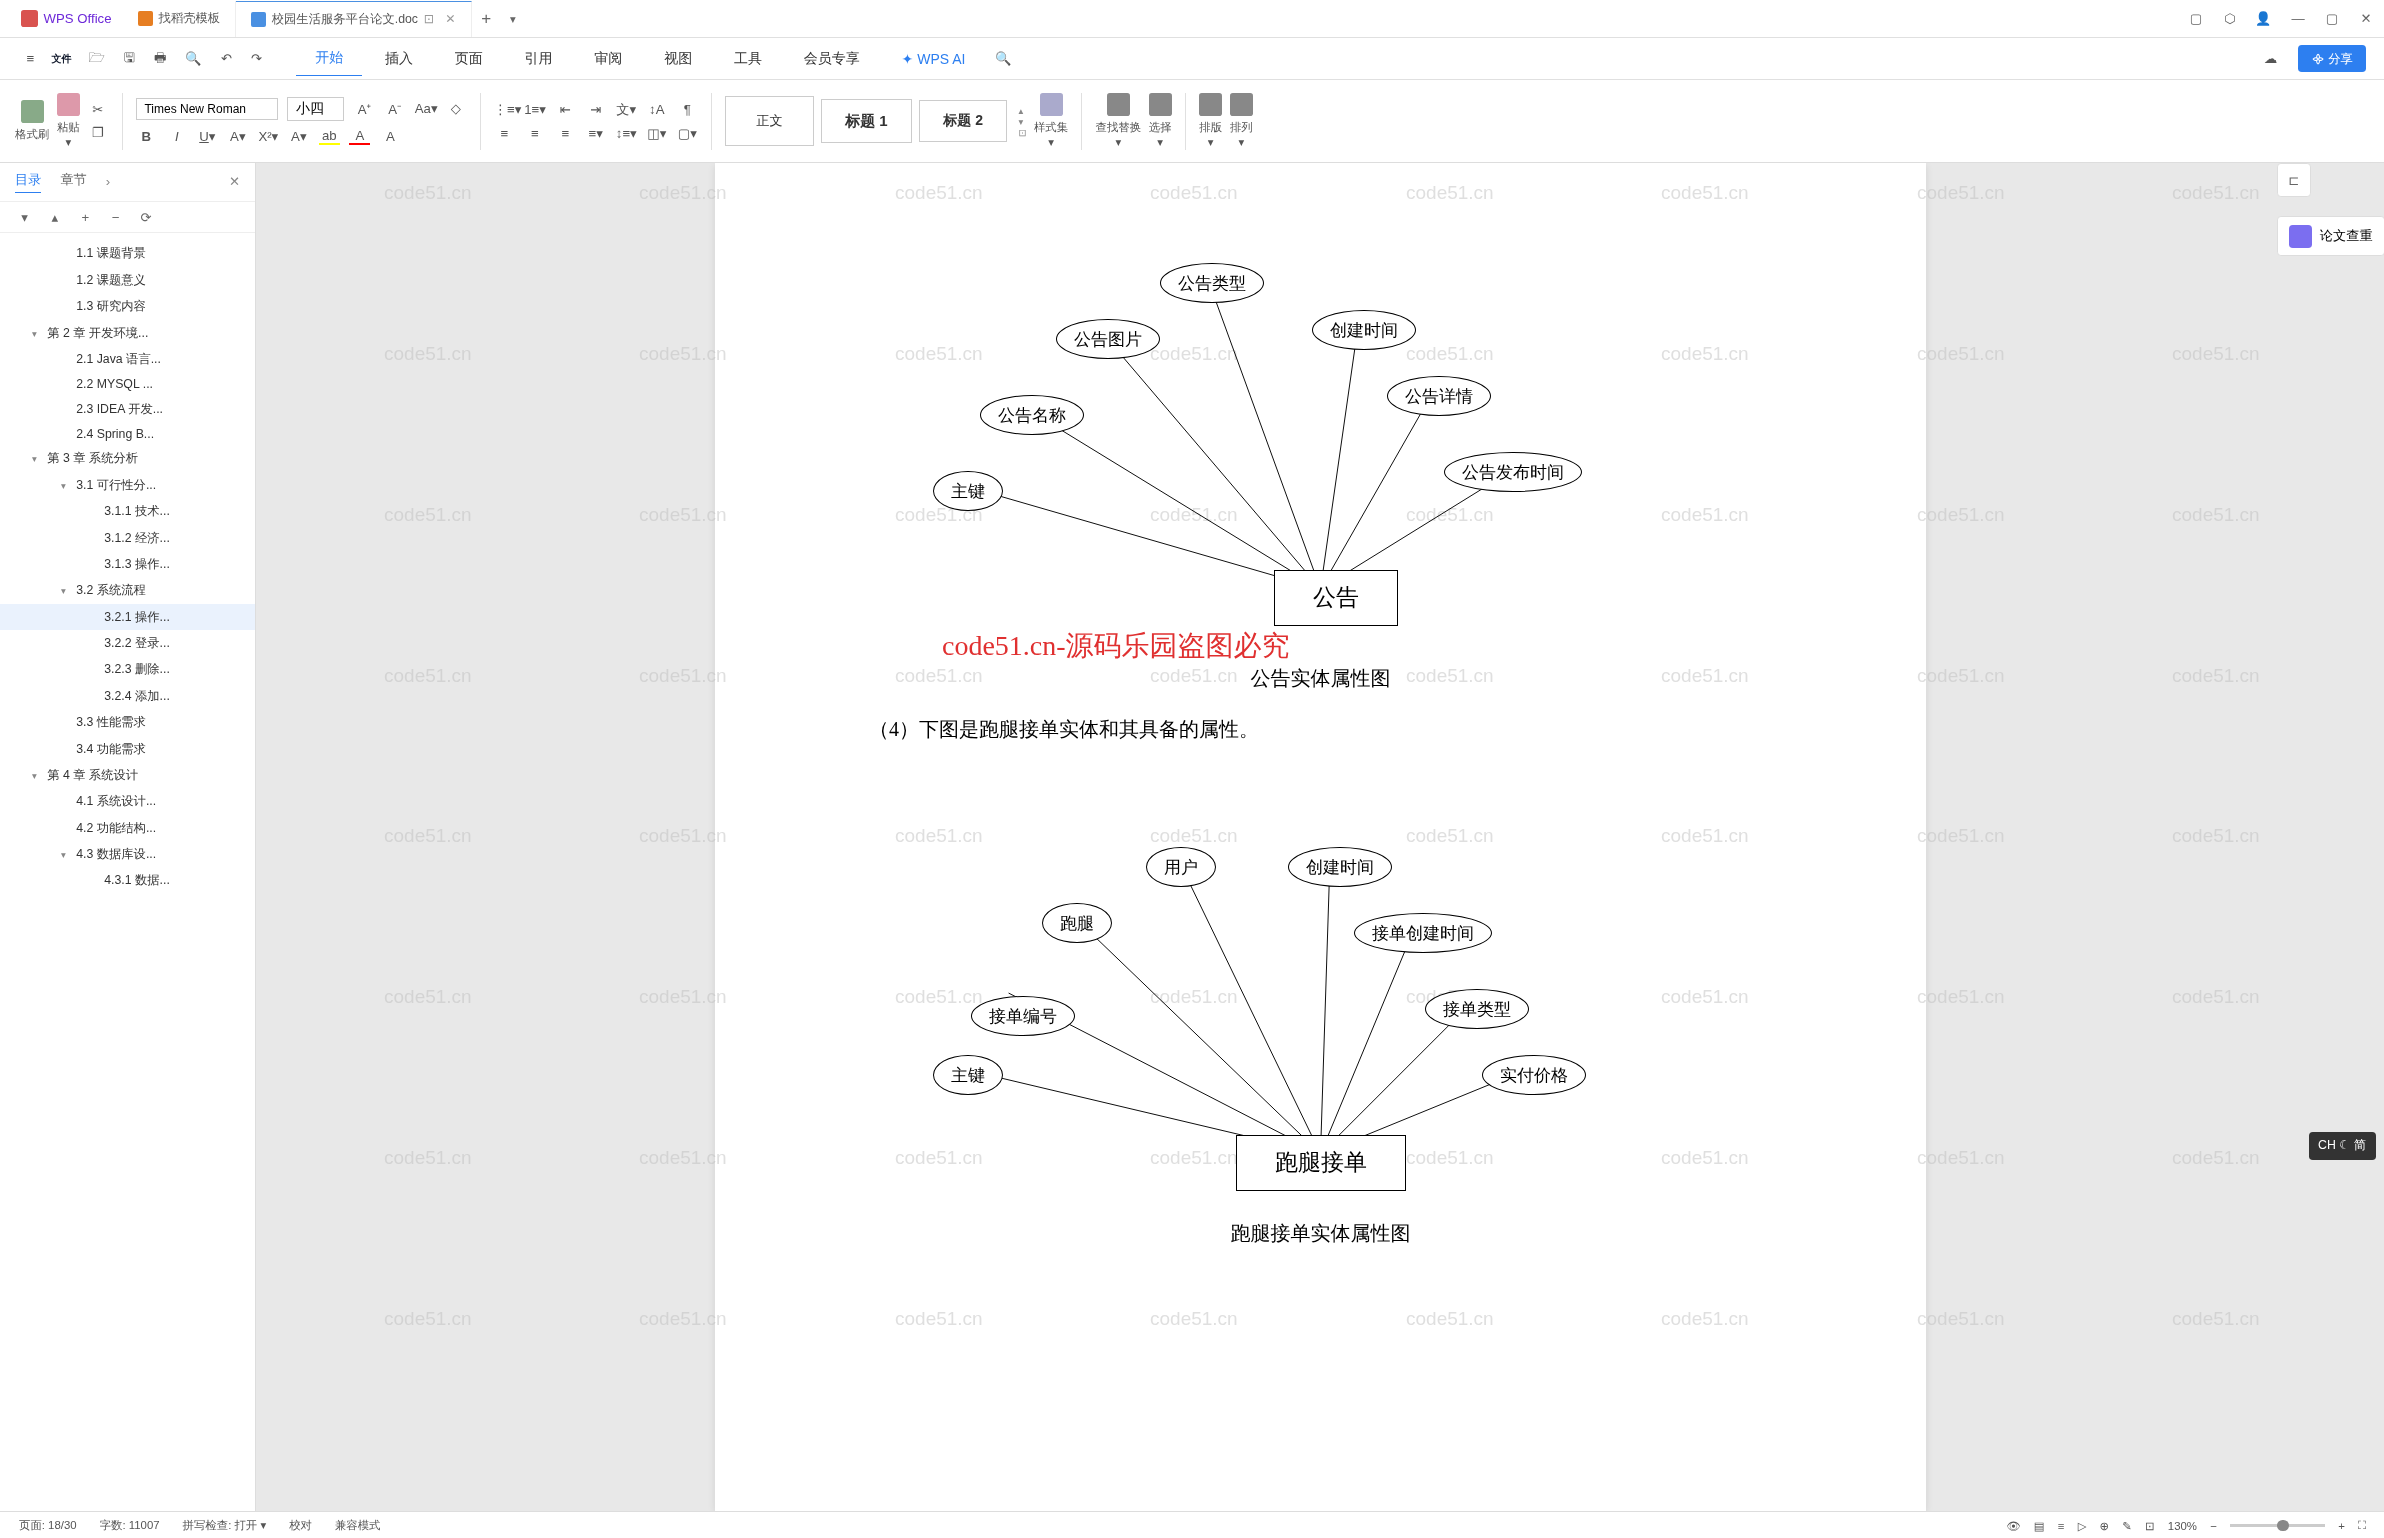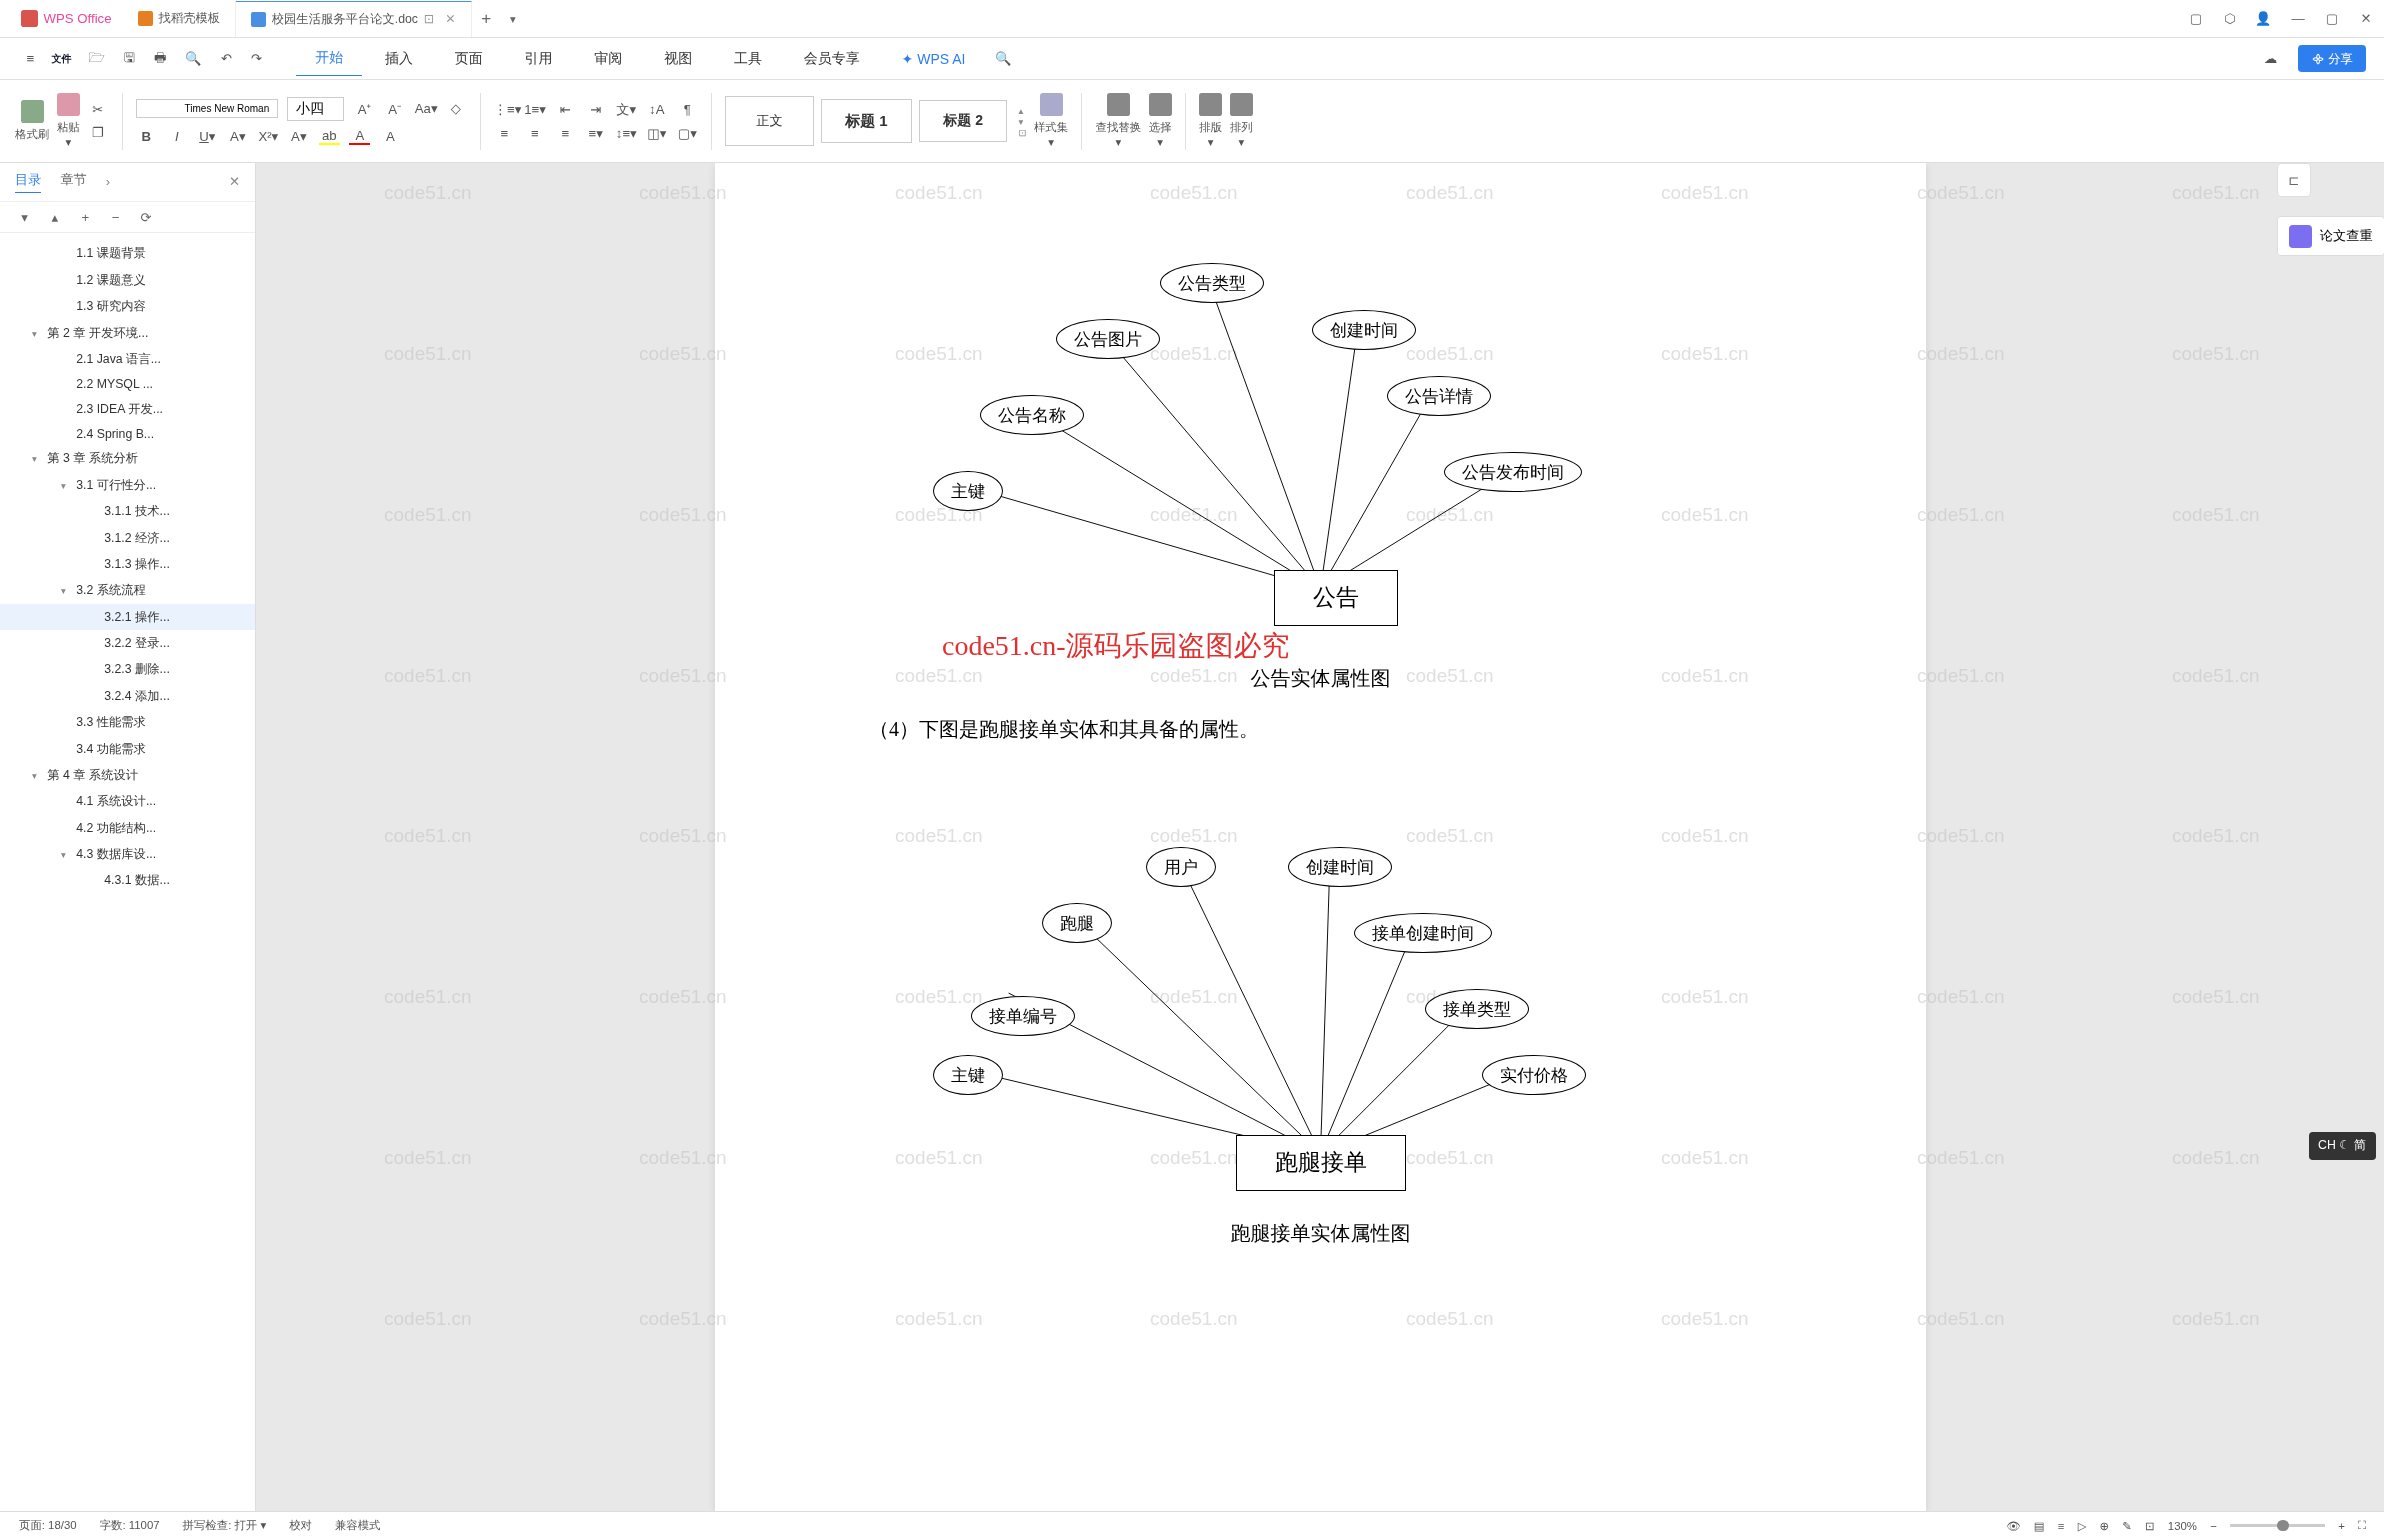--- a/index.html
+++ b/index.html
@@ -1,20 +1,20 @@
 <!DOCTYPE html>
 <html style="font-size:15px"><head>
 <meta charset="utf-8">
 <style>
 * { margin: 0; padding: 0; box-sizing: border-box; font-family: "Microsoft YaHei", Arial, sans-serif; }
 body { background: #f5f5f5; width: 2385px; height: 1539px; overflow: hidden; position: relative; font-size: 13.2px; }
 
 
 .titlebar { height: 38px; background: #fff; display: flex; align-items: center; padding: 0 9.5px; border-bottom: 0.9px solid #e0e0e0; }
-.app-name { display: flex; align-items: center; gap: 5.7px; padding: 0 11.4px; font-size: 13.2px; color: #ec4899; }
+.app-name { display: flex; align-items: center; gap: 5.7px; padding: 0 11.4px; font-size: 13.2px; color: #6d28d9; }
 .app-icon { width: 17px; height: 17px; background: #d9534f; border-radius: 2.8px; display: inline-block; }
 .tab { display: flex; align-items: center; gap: 5.7px; padding: 0 15px; height: 36px; font-size: 12.3px; color: #555; border-right: 0.9px solid #eee; }
 .tab.active { background: #fff; border-top: 1.9px solid #4a90e2; }
 .tab-icon { width: 15px; height: 15px; display: inline-block; }
 .tab-icon.doc { background: #4a90e2; border-radius: 1.9px; }
 .tab-icon.d { background: #e67e22; border-radius: 1.9px; }
 .tab-close { color: #999; cursor: pointer; margin-left: 5.7px; }
 .tab-add { padding: 0 9.5px; color: #666; font-size: 17px; }
 .titlebar-right { margin-left: auto; display: flex; gap: 15px; color: #666; }
 .win-btn { width: 19px; text-align: center; cursor: pointer; }
@@ -30,21 +30,21 @@
 .menubar-right { margin-left: auto; display: flex; gap: 13.2px; align-items: center; }
 .share-btn { background: #2d7ff0; color: #fff; padding: 4.7px 13.2px; border-radius: 3.8px; font-size: 12.3px; }
 
 
 .ribbon { height: 83px; background: #fff; display: flex; align-items: center; padding: 0 15px; border-bottom: 0.9px solid #ddd; gap: 7.6px; }
 .ribbon-btn { display: flex; flex-direction: column; align-items: center; font-size: 11.4px; color: #555; cursor: pointer; }
 .ribbon-btn .ico { width: 23px; height: 23px; background: #666; display: block; border-radius: 2.8px; margin-bottom: 3.8px; }
 .ribbon-sep { width: 0.9px; height: 57px; background: #e0e0e0; margin: 0 5.7px; }
 .ribbon-row { display: flex; flex-direction: column; gap: 7.6px; }
 .ribbon-row-inner { display: flex; gap: 9.5px; align-items: center; }
-.font-select { border: 0.9px solid #ccc; padding: 2.8px 7.6px; font-size: 10px; width: 142px; background:#fff;text-align:right; }
+.font-select { border: 0.9px solid #ccc; padding: 2.8px 7.6px; font-size: 12px; width: 142px; background:#fff; }
 .size-select { border: 0.9px solid #ccc; padding: 2.8px 7.6px; font-size: 14px; width: 57px; background:#fff;}
 .fmt-btn { width: 21px; text-align: center; color: #555; cursor: pointer; font-size: 13.2px; }
 .style-box { border: 0.9px solid #ccc; padding: 15px 30px; font-size: 13.2px; color: #333; background:#fff; }
 .style-box.heading1 { padding: 11.4px 23px; font-size: 15px; font-weight: bold; }
 .style-box.heading2 { padding: 11.4px 23px; font-size: 14px; font-weight: bold; }
 .dd-arrows { display:flex; flex-direction:column; color:#888; font-size:9.5px; margin-left:3.8px;}
 
 
 .main { display: flex; height: calc(100% - 38px - 42px - 83px - 28px); position: relative; }
 

